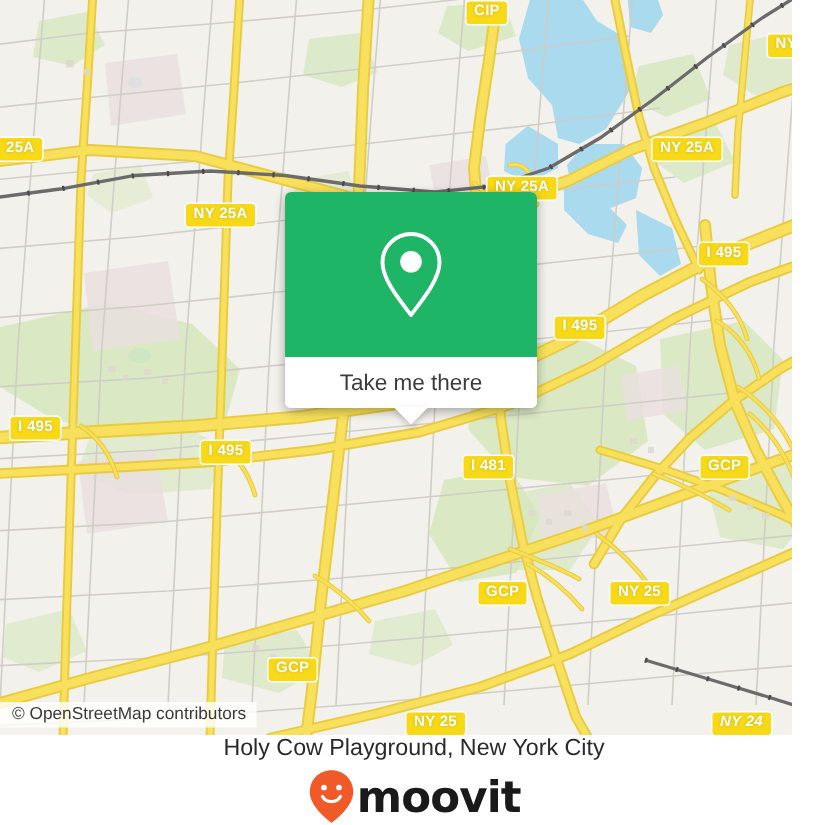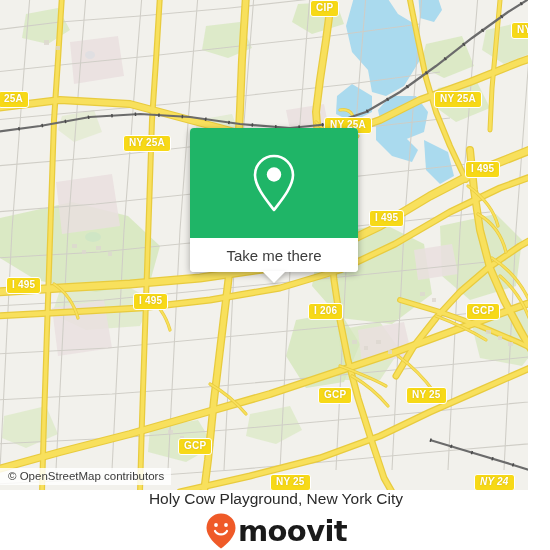--- a/index.html
+++ b/index.html
@@ -334,21 +334,21 @@
         <div class="shield" style="left: 310px; top: 0px;">CIP</div>
         <div class="shield" style="left: 511px; top: 22px;">NY 25A</div>
         <div class="shield" style="left: -2px; top: 91px;">25A</div>
         <div class="shield" style="left: 434px; top: 91px;">NY 25A</div>
         <div class="shield" style="left: 123px; top: 135px;">NY 25A</div>
         <div class="shield" style="left: 324px; top: 117px;">NY 25A</div>
         <div class="shield" style="left: 465px; top: 161px;">I 495</div>
         <div class="shield" style="left: 369px; top: 210px;">I 495</div>
         <div class="shield" style="left: 6px; top: 277px;">I 495</div>
         <div class="shield" style="left: 133px; top: 293px;">I 495</div>
-        <div class="shield" style="left: 308px; top: 303px;">I 206</div>
+        <div class="shield" style="left: 308px; top: 303px;">I 481</div>
         <div class="shield" style="left: 466px; top: 303px;">GCP</div>
         <div class="shield" style="left: 534px; top: 230px;">GC</div>
         <div class="shield" style="left: 318px; top: 387px;">GCP</div>
         <div class="shield" style="left: 406px; top: 387px;">NY 25</div>
         <div class="shield" style="left: 178px; top: 438px;">GCP</div>
         <div class="shield" style="left: 270px; top: 474px;">NY 25</div>
         <div class="shield" style="left: 474px; top: 474px; font-style: italic;">NY 24</div>
       </div>
 
     <div id="popup-card">

